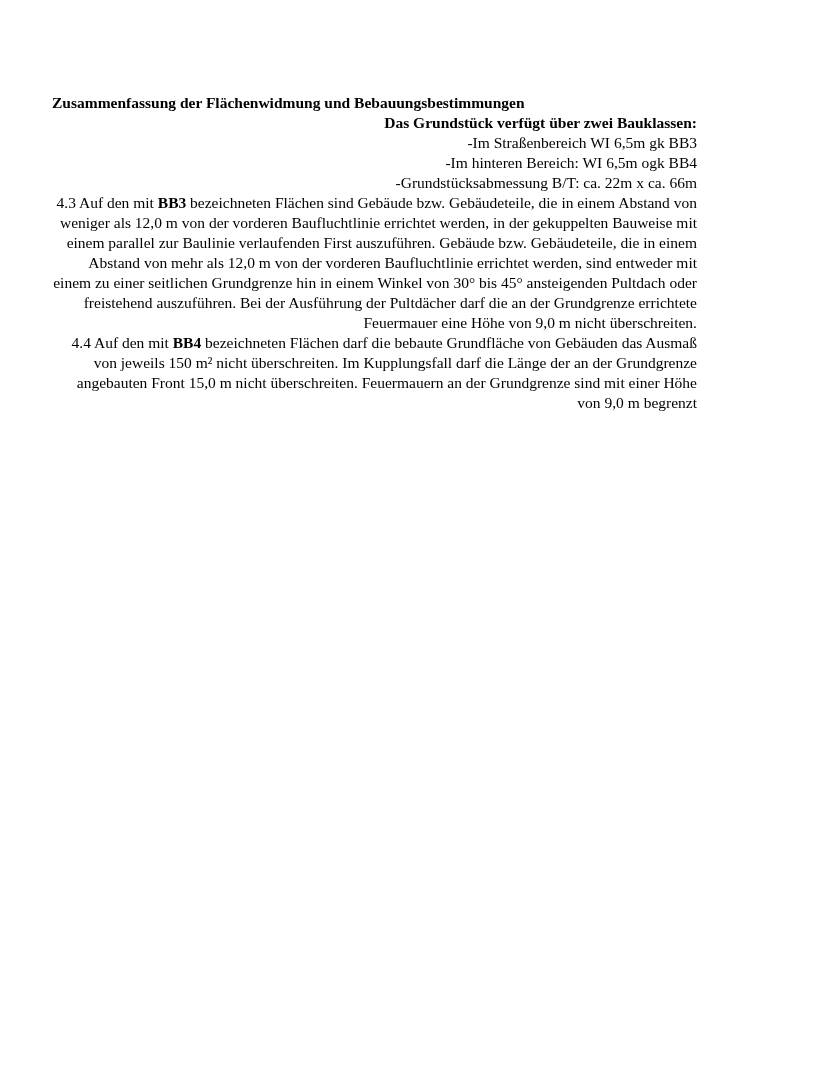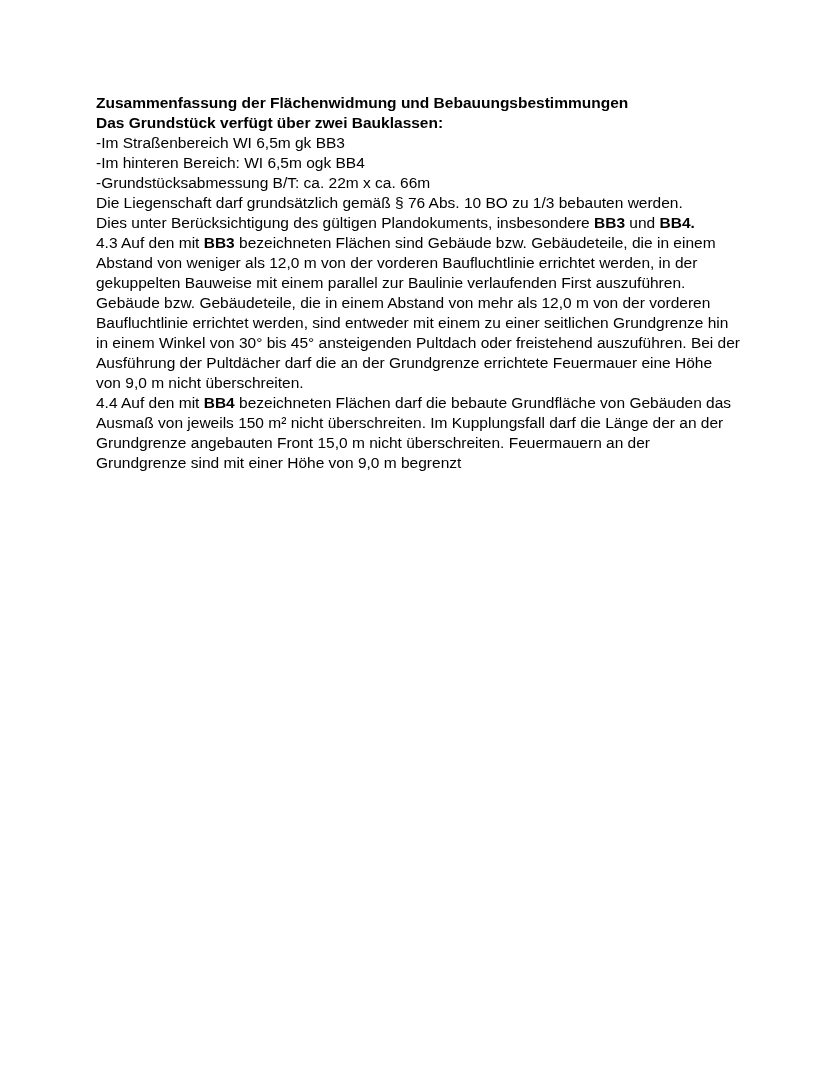--- a/index.html
+++ b/index.html
@@ -13,35 +13,37 @@
     font-family: "Liberation Sans", sans-serif;
     font-size: 15.5px;
     line-height: 20px;
     color: #000000;
     overflow: hidden;
   }
   .page {
     box-sizing: border-box;
     width: 829px;
     height: 1080px;
-    padding: 93px 94px 0 96px;
+    padding: 93px 94px 0 52px;
     background: #ffffff;
+    font-family: Liberation Serif, serif;
   }
   .text-col {
     width: 645px;
   }
   h1.doc-title {
     font-size: 15.5px;
     line-height: 20px;
     font-weight: bold;
     margin: 0;
   }
   p.para {
     margin: 0;
     white-space: pre-wrap;
+    text-align: right;
   }
   .bold {
     font-weight: bold;
   }
   
   [data-name="bauklassen-summary"] { margin-top: 40px; }
   [data-name="paragraph-bebauung"]  { margin-top: 25px; }
   [data-name="paragraph-teilung"]   { margin-top: 15px; }
   [data-name="paragraph-fahne"]     { margin-top: 17px; }
   [data-name="paragraph-4-3"]       { margin-top: 10px; }
@@ -51,19 +53,17 @@
 <body>
 
 <div class="page" data-name="document-page">
   <div class="text-col" data-name="document-text-column">
     <h1 class="doc-title" data-name="document-title">Zusammenfassung der Flächenwidmung und Bebauungsbestimmungen</h1>
     <div data-name="document-body">
         <p class="para" data-name="bauklassen-summary"><span class="bold">Das Grundstück verfügt über zwei Bauklassen:</span><span>
 -Im Straßenbereich WI 6,5m gk BB3
 -Im hinteren Bereich: WI 6,5m ogk BB4
 -Grundstücksabmessung B/T: ca. 22m x ca. 66m</span></p>
-        <p class="para" data-name="paragraph-bebauung"><span>Die Liegenschaft darf grundsätzlich gemäß § 76 Abs. 10 BO zu 1/3 bebauten werden.
-Dies unter Berücksichtigung des gültigen Plandokuments, insbesondere </span><span class="bold">BB3</span><span> und </span><span class="bold">BB4.</span></p>
         <p class="para" data-name="paragraph-4-3"><span>4.3 Auf den mit </span><span class="bold">BB3</span><span> bezeichneten Flächen sind Gebäude bzw. Gebäudeteile, die in einem Abstand von weniger als 12,0 m von der vorderen Baufluchtlinie errichtet werden, in der gekuppelten Bauweise mit einem parallel zur Baulinie verlaufenden First auszuführen. Gebäude bzw. Gebäudeteile, die in einem Abstand von mehr als 12,0 m von der vorderen Baufluchtlinie errichtet werden, sind entweder mit einem zu einer seitlichen Grundgrenze hin in einem Winkel von 30° bis 45° ansteigenden Pultdach oder freistehend auszuführen. Bei der Ausführung der Pultdächer darf die an der Grundgrenze errichtete Feuermauer eine Höhe von 9,0 m nicht überschreiten.</span></p>
         <p class="para" data-name="paragraph-4-4"><span>4.4 Auf den mit </span><span class="bold">BB4</span><span> bezeichneten Flächen darf die bebaute Grundfläche von Gebäuden das Ausmaß von jeweils 150 m² nicht überschreiten. Im Kupplungsfall darf die Länge der an der Grundgrenze angebauten Front 15,0 m nicht überschreiten. Feuermauern an der Grundgrenze sind mit einer Höhe von 9,0 m begrenzt</span></p>
       </div>
   </div>
 </div>
 
 </body></html>

